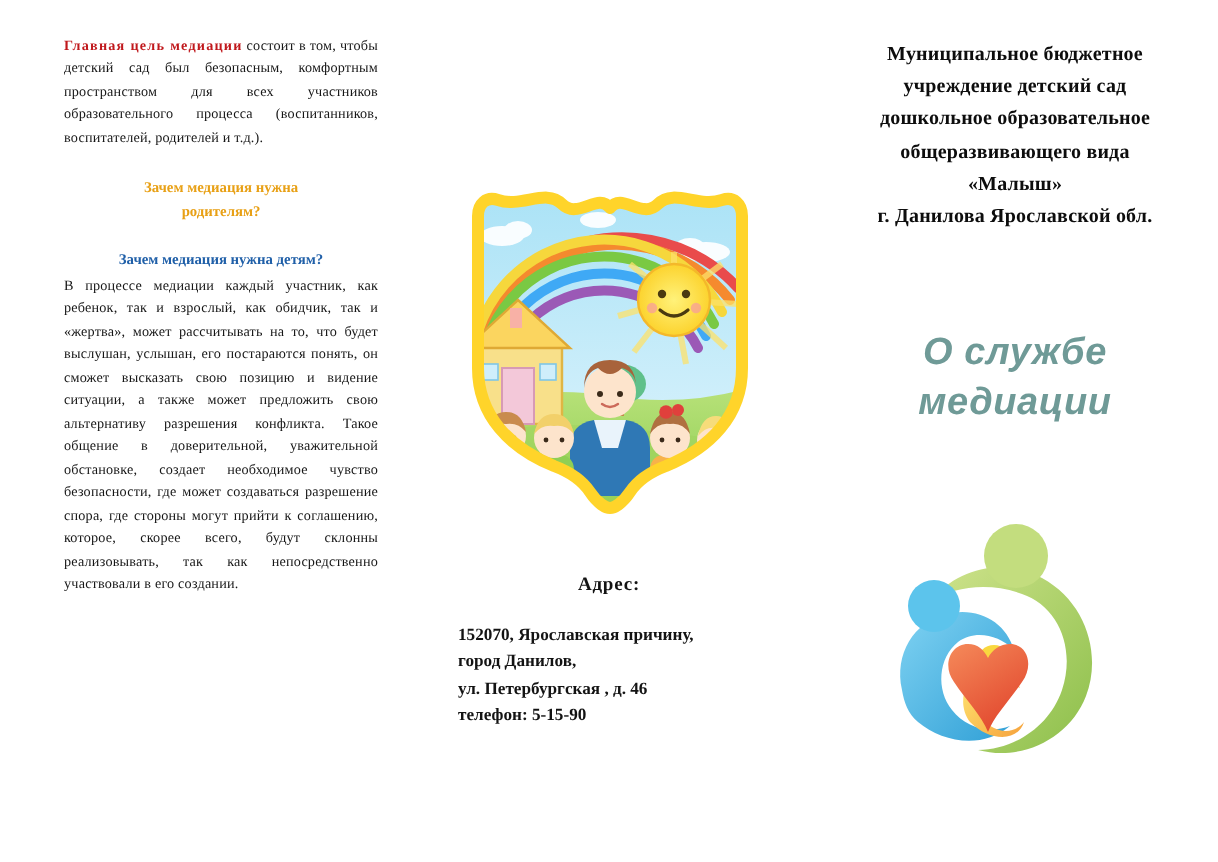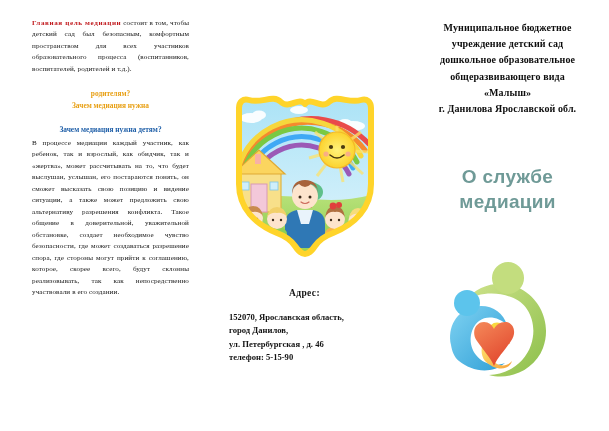--- a/index.html
+++ b/index.html
@@ -94,41 +94,42 @@
   }
   .main-title {
     margin-top: 48px;
     text-align: center;
     font-family: "Liberation Sans", sans-serif;
     font-size: 19px;
     font-weight: bold;
     line-height: 1.3;
     color: #6f9a97;
     letter-spacing: .3px;
+    font-style: italic;
   }
   .logo-wrap {
     margin: 34px auto 0 auto;
     width: 125px;
     height: 135px;
     position: relative;
   }
   svg { display: block; }
 </style>
 </head>
 <body>
 
 <div class="brochure">
 
   <div class="panel panel-left">
 
     <p class="body-text"><span class="lead-in">Главная цель медиации</span><span> состоит в том, чтобы детский сад был безопасным, комфортным пространством для всех участников образовательного процесса (воспитанников, воспитателей, родителей и т.д.).</span></p>
 
     <div class="subhead subhead-orange">
+      <div>Зачем медиация нужна</div>
       <div>родителям?</div>
-      <div>Зачем медиация нужна</div>
     </div>
 
 
     <div class="subhead subhead-blue">
       <div>Зачем медиация нужна детям?</div>
     </div>
 
     <p class="body-text">В процессе медиации каждый участник, как ребенок, так и взрослый, как обидчик, так и «жертва», может рассчитывать на то, что будет выслушан, услышан, его постараются понять, он сможет высказать свою позицию и видение ситуации, а также может предложить свою альтернативу разрешения конфликта. Такое общение в доверительной, уважительной обстановке, создает необходимое чувство безопасности, где может создаваться разрешение спора, где стороны могут прийти к соглашению, которое, скорее всего, будут склонны реализовывать, так как непосредственно участвовали в его создании.</p>
   </div>
 
@@ -259,21 +260,21 @@
                  C82 4 92 18 100 10 C108 2 120 12 132 8 C138 6 142 10 142 16
                  L142 92 C142 116 126 132 104 141 C96 144 90 148 86 154
                  C82 160 78 162 76 162 C74 162 70 160 66 154
                  C62 148 56 144 48 141 C26 132 10 116 10 92 Z" fill="none" stroke="#ffd42a" stroke-width="6" stroke-linejoin="round"></path>
       </svg>
     </div>
 
     <div class="address-block">
       <div class="address-title">Адрес:</div>
       <div class="address-lines">
-        <div>152070, Ярославская область,</div>
+        <div>152070, Ярославская причину,</div>
         <div>город Данилов,</div>
         <div>ул. Петербургская , д. 46</div>
         <div>телефон: 5-15-90</div>
       </div>
     </div>
   </div>
 
   <div class="panel panel-right">
 
     <div class="org-name">

